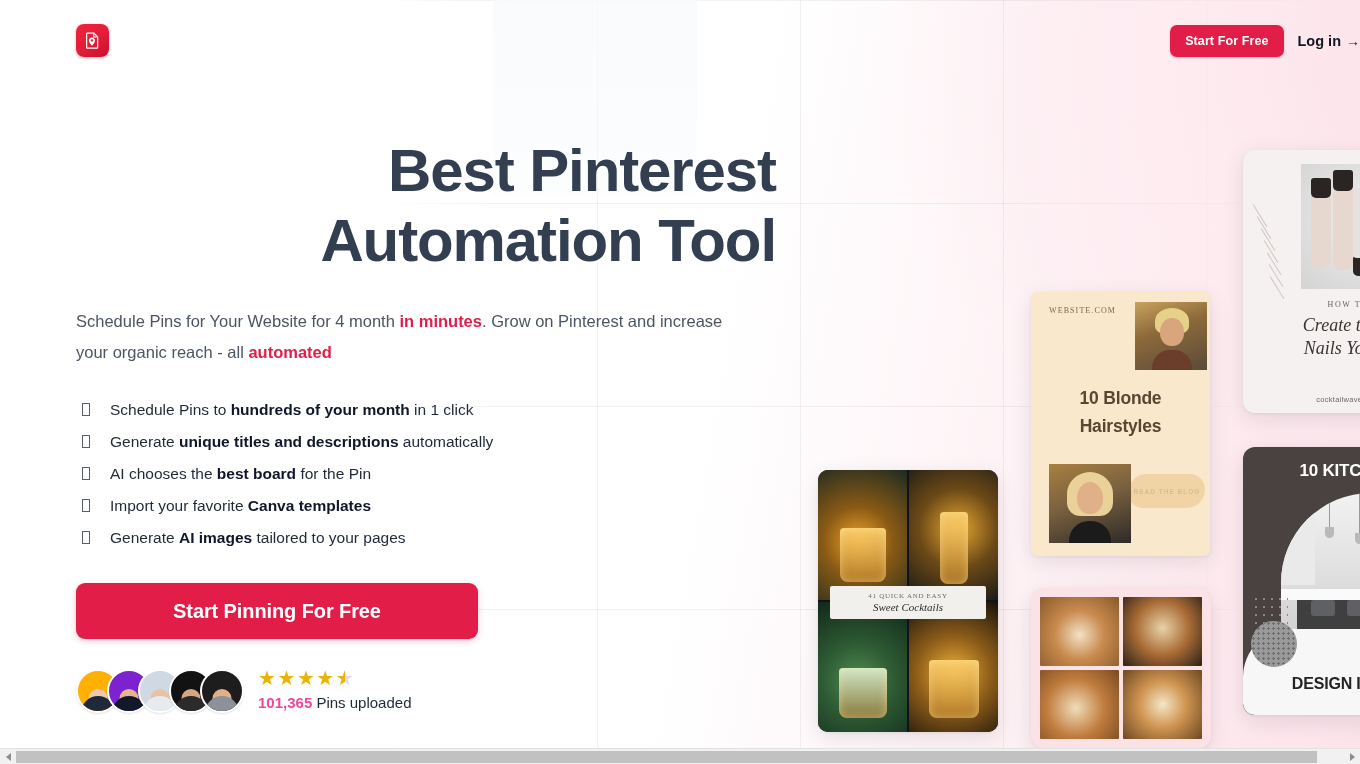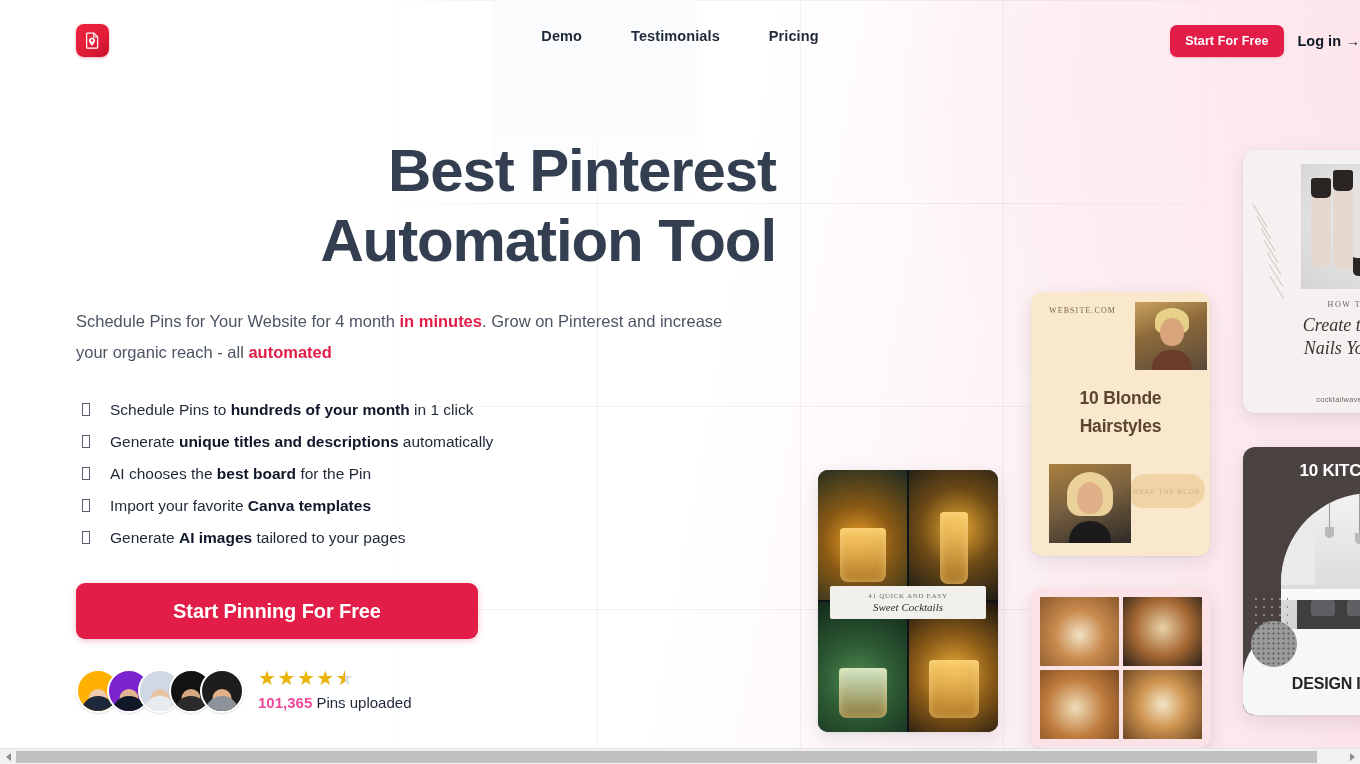--- a/index.html
+++ b/index.html
@@ -240,21 +240,21 @@
   }
   .kitchen-sub {
     position:absolute; left:0; right:0; bottom:22px; text-align:center;
     font-size:16px; font-weight:800; color:#242424; letter-spacing:-.2px;
     white-space:nowrap;
   }
 
   
   .pin-blonde {
     left:1031px; top:292px; width:179px; height:264px;
-    background:#fae8cd; border-radius:12px;
+    background:#fae8cd; border-radius:6px;
   }
   .blonde-site {
     position:absolute; left:18px; top:14px;
     font-size:8px; letter-spacing:1.1px; color:#7a6750;
     font-family:"Liberation Serif", serif;
   }
   .blonde-img1 {
     position:absolute; left:104px; top:10px; width:72px; height:68px;
     background:linear-gradient(160deg,#caa35f 0%,#8d6a3a 40%,#5a4a3a 100%);
     overflow:hidden;
@@ -346,25 +346,20 @@
       <span>
         <svg width="19" height="19" viewBox="0 0 24 24" fill="none">
           <path d="M5.5 2.6h8.2l4.8 4.8v13.3a.9.9 0 0 1-.9.9H5.5a.9.9 0 0 1-.9-.9V3.5a.9.9 0 0 1 .9-.9z" stroke="#ffffff" stroke-width="1.5" fill="none"></path>
           <path d="M13.6 2.6v5h4.9" stroke="#ffffff" stroke-width="1.4" fill="none"></path>
           <path d="M11.3 8.2c-2.1 0-3.8 1.7-3.8 3.8 0 2.9 3.8 6.6 3.8 6.6s3.8-3.7 3.8-6.6c0-2.1-1.7-3.8-3.8-3.8z" fill="#ffffff"></path>
           <circle cx="11.3" cy="11.9" r="1.5" fill="#e11d38"></circle>
         </svg>
       </span>
     </a>
 
-    <nav class="nav">
-      <a href="#">Demo</a>
-      <a href="#">Testimonials</a>
-      <a href="#">Pricing</a>
-    </nav>
 
     <div class="header-right">
       <button class="btn-start-free">Start For Free</button>
       <a class="login-link" href="#">
         <span>Log in</span>
         <span class="login-arrow">→</span>
       </a>
     </div>
   </div>
 

